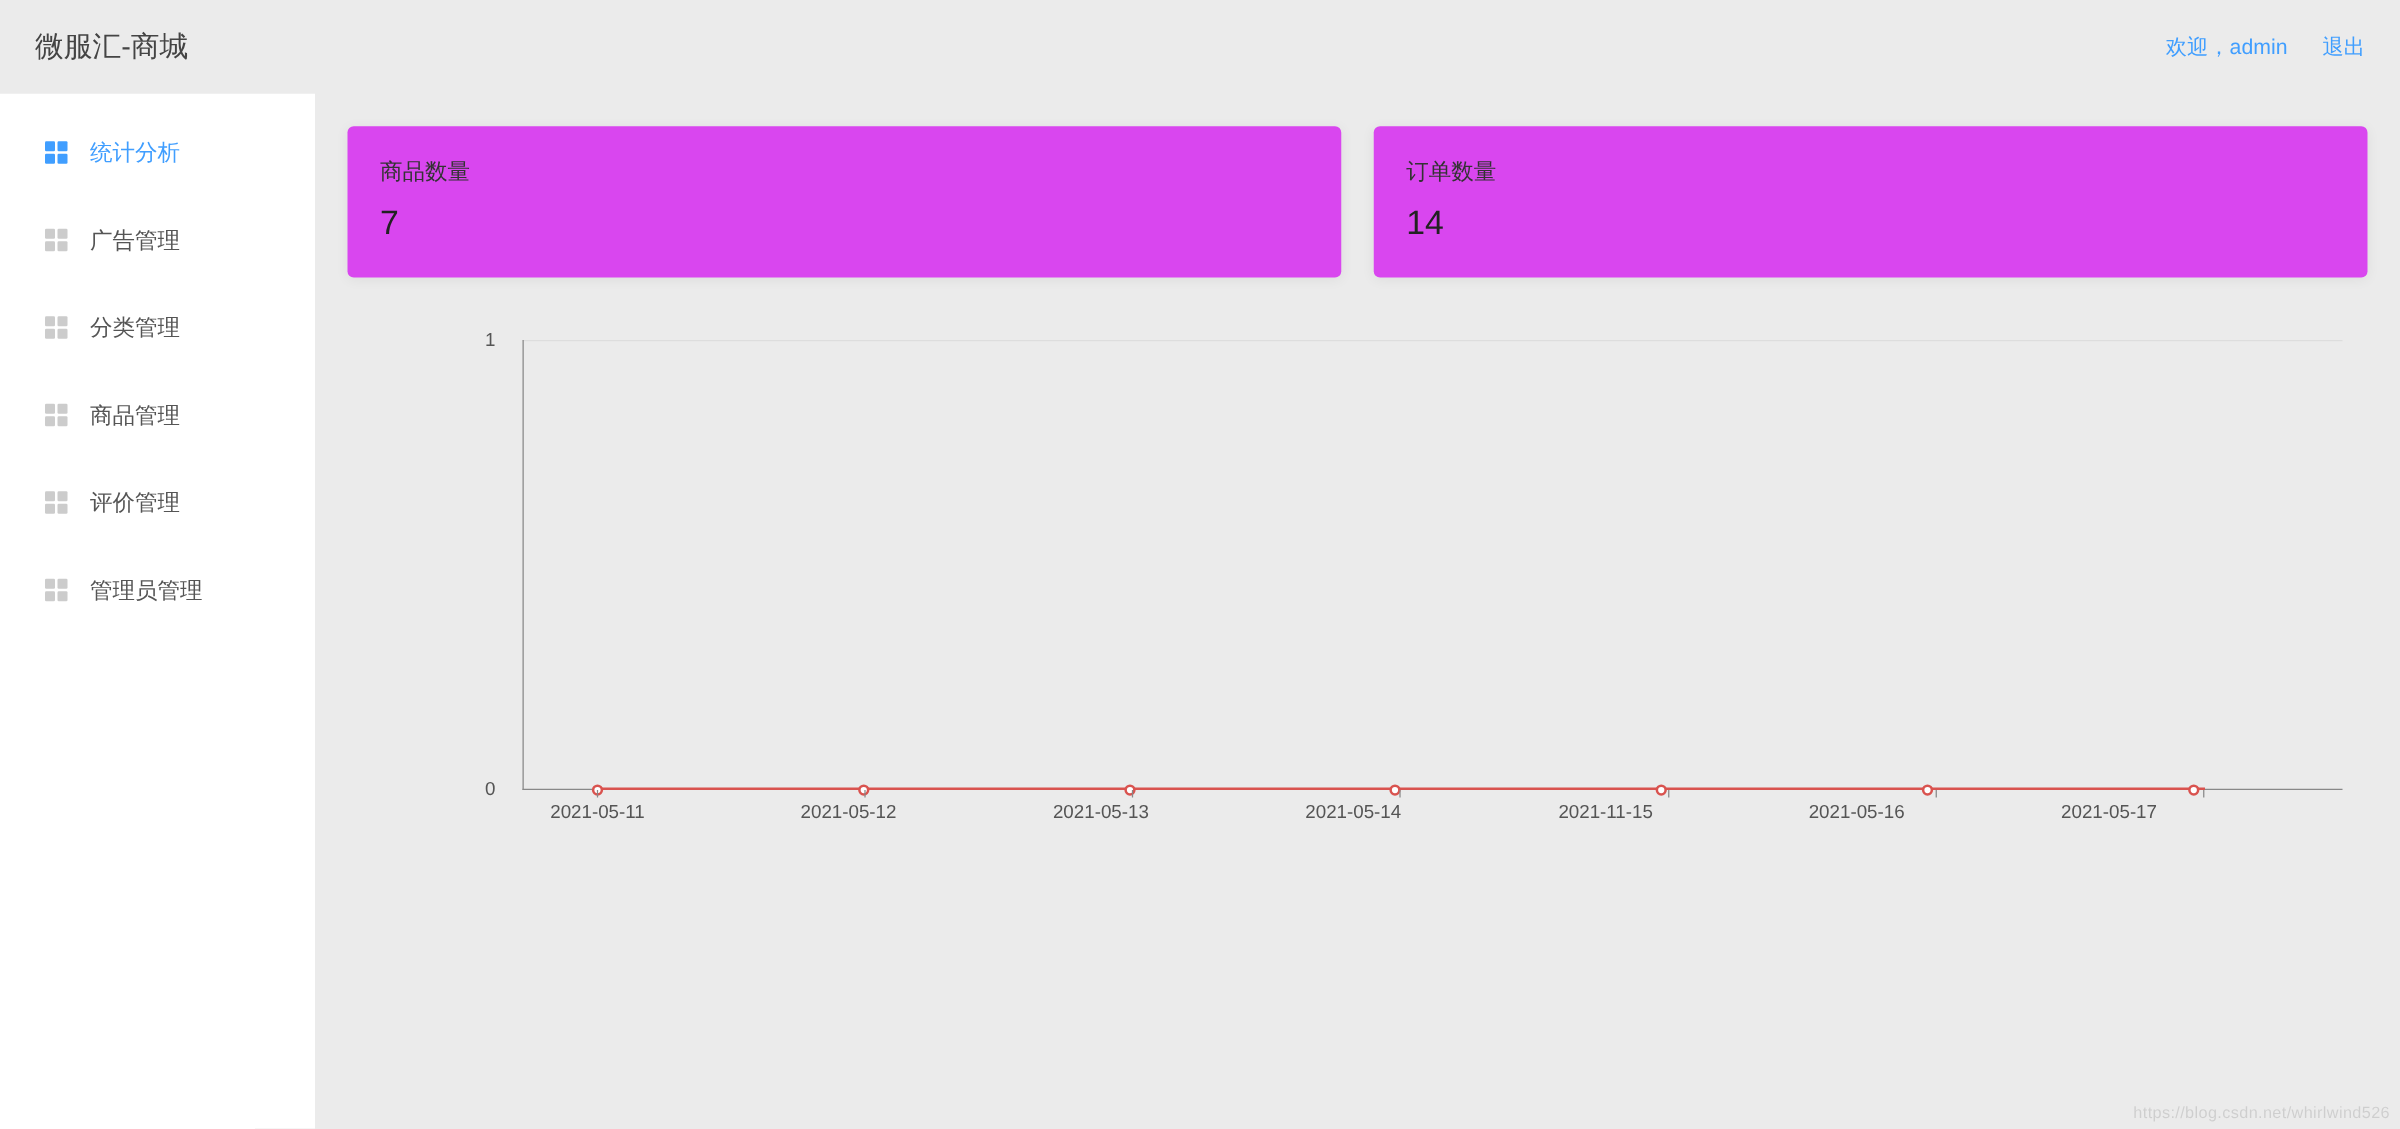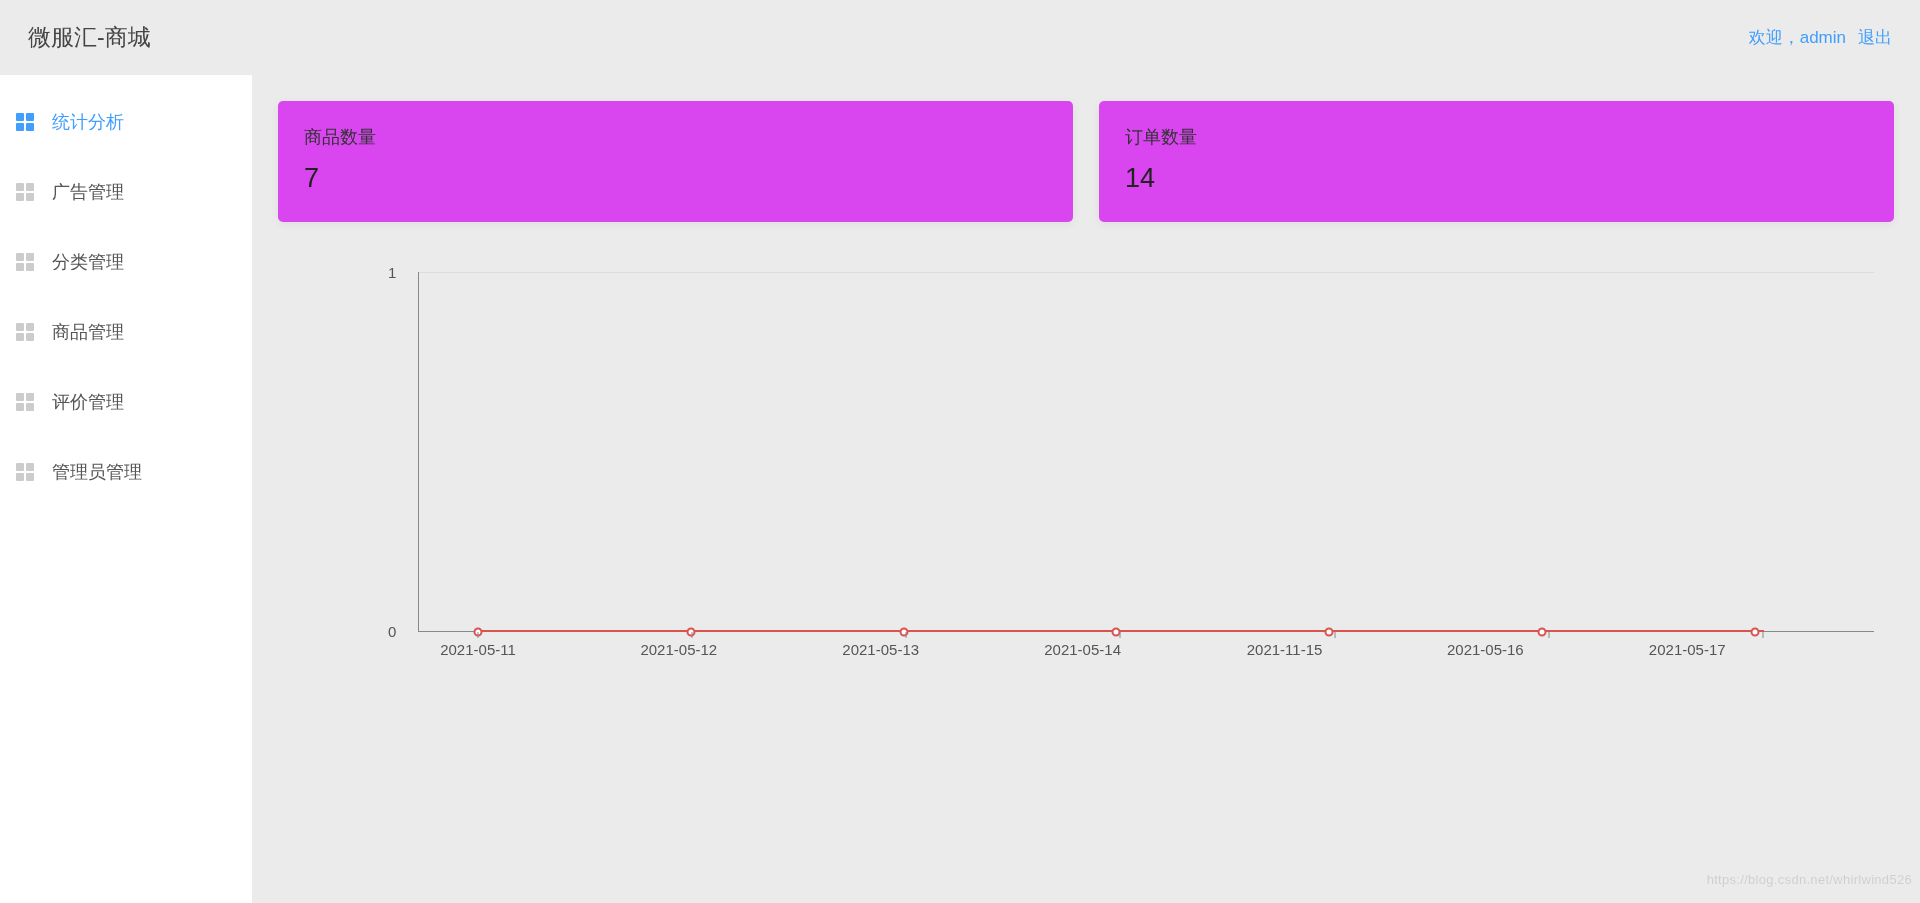--- a/index.html
+++ b/index.html
@@ -18,38 +18,38 @@
       justify-content: space-between;
       padding: 0 28px;
       background: #ebebeb;
     }
     .header-title {
       font-size: 23px;
       color: #444;
     }
     .header-right {
       display: flex;
-      gap: 12px;
+      gap: 28px;
       font-size: 17px;
     }
     .header-right span { color: #409eff; cursor: pointer; }
     .body-wrap {
       display: flex;
       height: calc(100% - 75px);
     }
     .sidebar {
       width: 252px;
       background: #fff;
       padding-top: 12px;
     }
     .sidebar-item {
       display: flex;
       align-items: center;
       height: 70px;
-      padding-left: 16px;
+      padding-left: 36px;
       font-size: 18px;
       color: #555;
       cursor: pointer;
       gap: 18px;
     }
     .sidebar-item.active { color: #409eff; }
     .grid-icon {
       width: 18px;
       height: 18px;
       display: grid;
@@ -172,21 +172,21 @@
       display: flex;
       justify-content: space-between;
     }
     .ticks span {
       width: 1px; height: 6px; background: #888;
       transform: translateX(-50%);
     }
     .watermark {
       position: absolute;
       right: 8px;
-      bottom: 16px;
+      bottom: 6px;
       font-size: 13px;
       color: rgba(0,0,0,0.12);
       letter-spacing: 0.3px;
     }
   </style>
 </head>
 <body>
 
 <div class="header">
   <div class="header-title">微服汇-商城</div>

